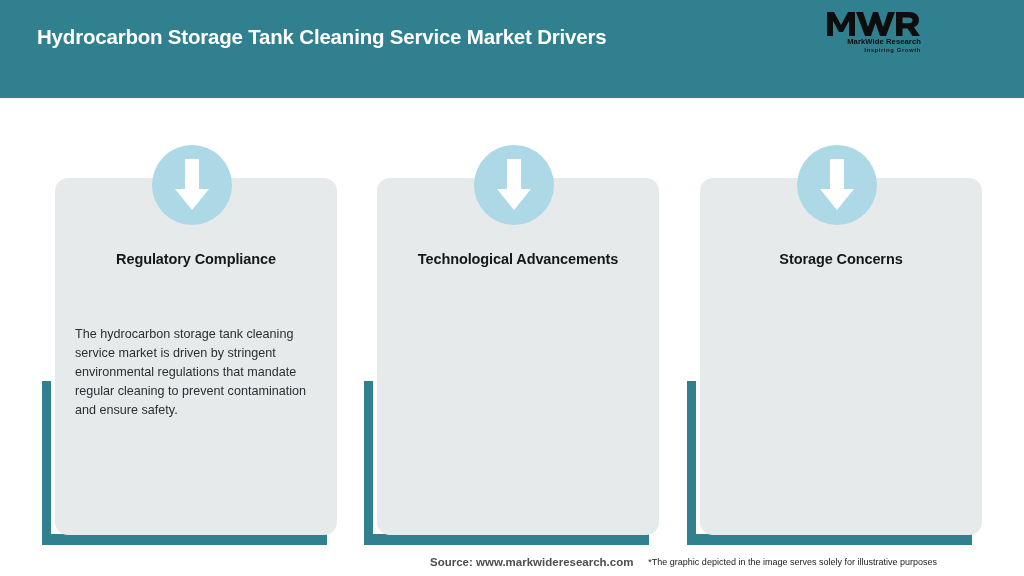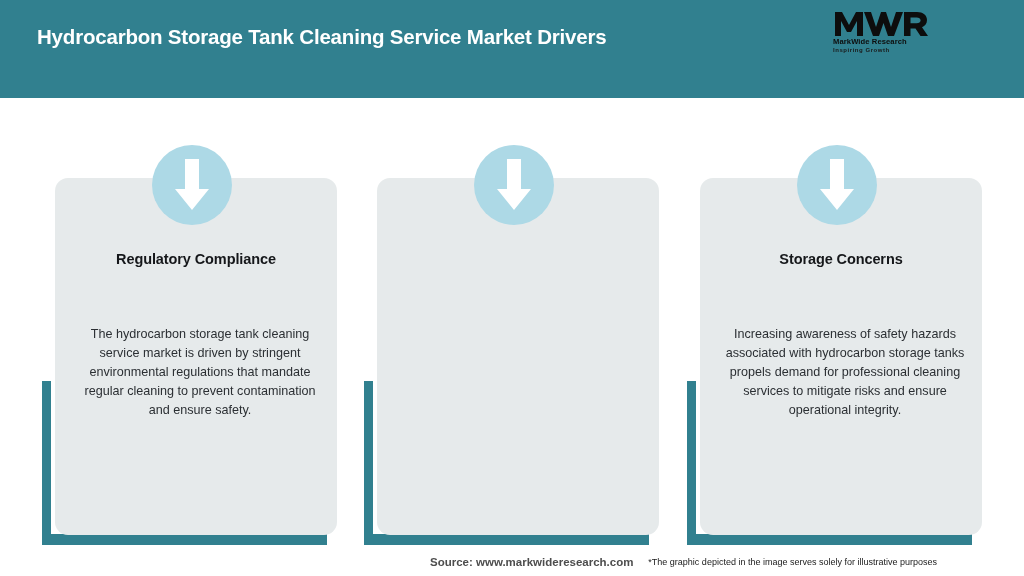--- a/index.html
+++ b/index.html
@@ -36,24 +36,24 @@
     font-size: 20.5px;
     font-weight: bold;
     color: #ffffff;
     letter-spacing: -0.2px;
     white-space: nowrap;
   }
 
   
   .logo {
     position: absolute;
-    right: 18px;
+    right: 26px;
     top: 11px;
     width: 96px;
-    text-align: left;
+    text-align: right;
     line-height: 1;
   }
   .logo-mark {
     display: block;
     height: 26px;
   }
   .logo-name {
     display: block;
     font-size: 7.6px;
     font-weight: bold;
@@ -157,21 +157,21 @@
     letter-spacing: -0.1px;
   }
   .card-body {
     position: absolute;
     left: 33px;
     top: 180px;
     width: 250px;
     font-size: 12.6px;
     line-height: 19px;
     color: #2b2f33;
-    text-align: center;
+    text-align: left;
   }
 
   
   .footer-source {
     position: absolute;
     left: 394px;
     top: 556px;
     font-size: 11.5px;
     font-weight: bold;
     color: #4d4d4d;
@@ -235,36 +235,36 @@
         <div class="bracket-left"></div>
         <div class="bracket-right"></div>
         <div class="bracket-bottom"></div>
       </div>
       <div class="panel"></div>
       <div class="icon-circle">
         <svg width="36" height="52" viewBox="0 0 36 52" xmlns="http://www.w3.org/2000/svg">
           <path d="M11 0 H25 V30 H35 L18 51 L1 30 H11 Z" fill="#FFFFFF"></path>
         </svg>
       </div>
+      <div class="card-title">Technological Advancements</div>
     </div>
 
     <div class="card-unit c3">
       <div class="bracket">
         <div class="bracket-left"></div>
         <div class="bracket-right"></div>
         <div class="bracket-bottom"></div>
       </div>
       <div class="panel"></div>
       <div class="icon-circle">
         <svg width="36" height="52" viewBox="0 0 36 52" xmlns="http://www.w3.org/2000/svg">
           <path d="M11 0 H25 V30 H35 L18 51 L1 30 H11 Z" fill="#FFFFFF"></path>
         </svg>
       </div>
       <div class="card-title">Storage Concerns</div>
-      <div class="card-body">Increasing awareness of safety hazards associated with hydrocarbon storage tanks propels demand for professional cleaning services to mitigate risks and ensure operational integrity.</div>
     </div>
 
   </div>
 
   <div class="footer-source">Source: www.markwideresearch.com</div>
   <div class="footer-disclaimer">*The graphic depicted in the image serves solely for illustrative purposes</div>
 
 </div>
 
 </body></html>

